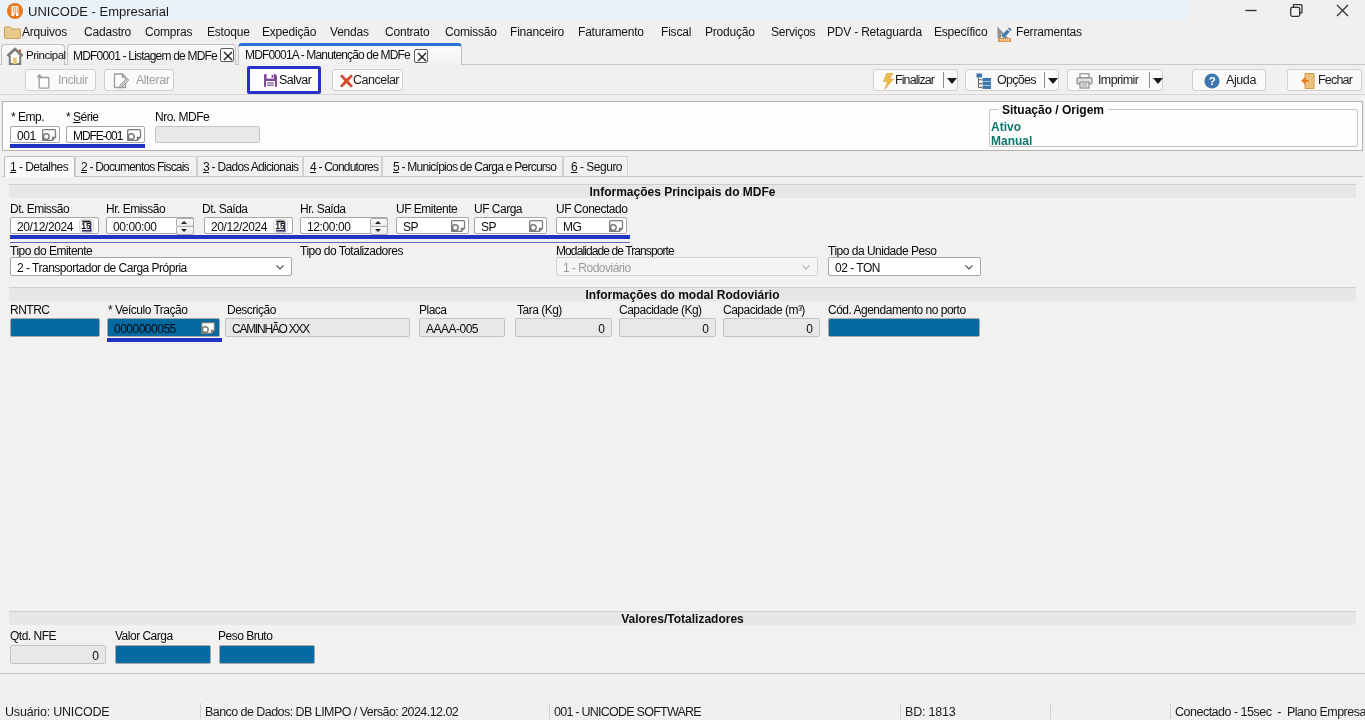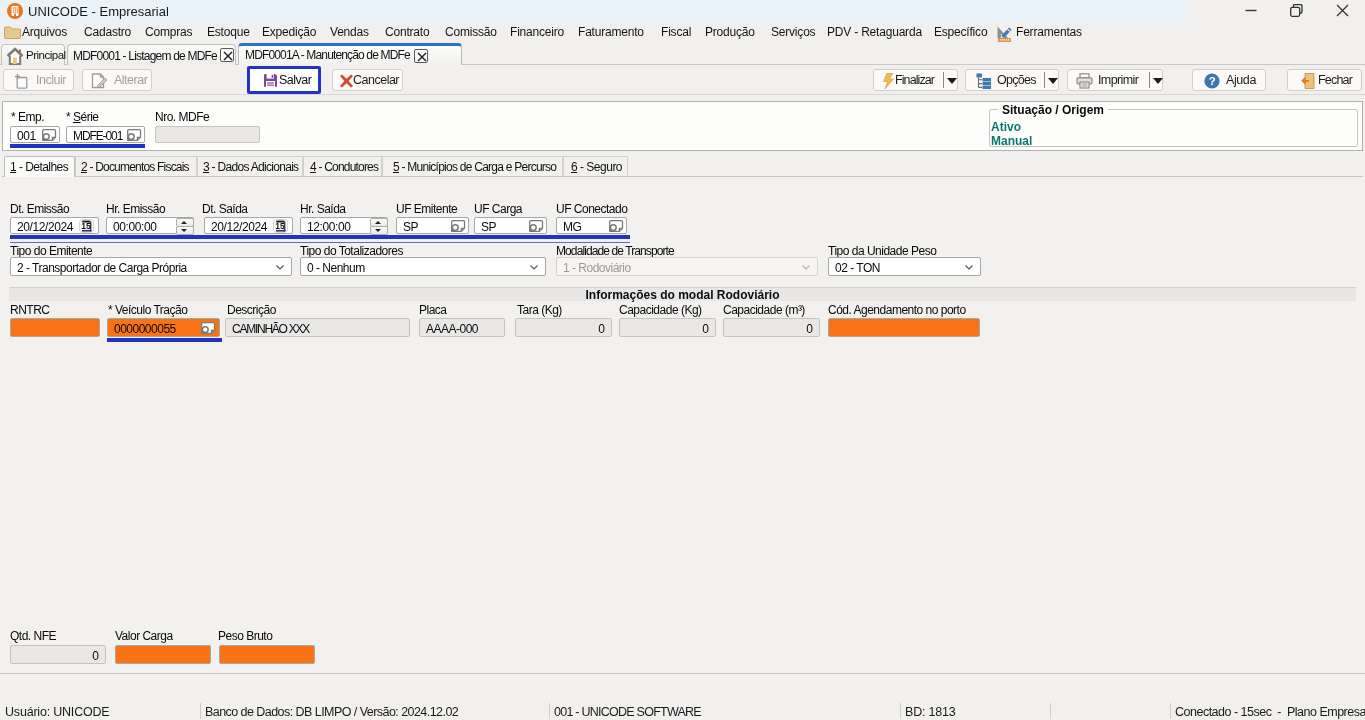--- a/index.html
+++ b/index.html
@@ -18,21 +18,21 @@
   #doctabs .tabline { position:absolute; left:0; top:21px; width:1365px; height:1px; background:#c9c8c6; }
   .dtab { position:absolute; top:1px; height:21px; background:linear-gradient(#fafaf9,#eeedeb); border:1px solid #c2c1bf; border-bottom:none; border-radius:4px 4px 0 0; font-size:12px; white-space:nowrap; }
   .dtab.active { background:linear-gradient(#fcfcfb,#f2f1ef); border-color:#bdbcba; top:0; height:22px; border-top:3px solid #2a72d2; z-index:3; }
   .dtab .lbl { position:absolute; top:4px; }
   .dtab.active .lbl { top:2px; }
   .xbox { position:absolute; width:14px; height:14px; border:1px solid #5a5a5a; background:#fbfbfa; border-radius:2px; }
   .xbox svg { position:absolute; left:2px; top:2px; }
   
   #toolbar { position:absolute; left:0; top:65px; width:1365px; height:30px; background:#f1f0ee; border-bottom:1px solid #d8d7d5; }
   .tbtn { position:absolute; top:4px; height:22px; background:#fbfaf9; border:1px solid #d2d0ce; border-radius:3px; font-size:12.5px; letter-spacing:-0.5px; color:#1c1c1c; white-space:nowrap; }
-  .tbtn.disabled { color:#a3a2a0; }
+  .tbtn.disabled { color:#a3a2a0;margin-left:22px; }
   .tbtn .lbl { position:absolute; top:3px; }
   .tbtn .divline { position:absolute; top:2px; width:1px; height:16px; background:#8a8a8a; }
   .darr { position:absolute; top:8px; width:0; height:0; border-left:5px solid transparent; border-right:5px solid transparent; border-top:6px solid #1a1a1a; }
   #salvarwrap { position:absolute; left:247px; top:1px; width:74px; height:28px; border:3px solid #2433c6; border-radius:2px; background:#ffffff; }
   
   #hpanel { position:absolute; left:2px; top:101px; width:1361px; height:50px; background:#fdfdfc; border:1px solid #b3b2b0; }
   .flabel { position:absolute; font-size:12px; letter-spacing:-0.5px; color:#090909; white-space:nowrap; }
   .tfield { position:absolute; height:17px; background:#fff; border:1px solid #a8a7a5; border-radius:2px; font-size:12px; color:#0a0a0a; }
   .tfield .tx { position:absolute; left:6px; top:2px; letter-spacing:-0.4px; white-space:nowrap; }
   .tfield.gray { background:#e9e8e7; border-color:#c4c3c1; }
@@ -52,21 +52,21 @@
   .ptab { position:absolute; top:0; height:20px; font-size:12px; background:#f2f1ef; border:1px solid #d2d1cf; border-bottom:none; white-space:nowrap; }
   .ptab.active { background:#fafaf9; border-color:#bdbcba; height:21px; z-index:2; border-radius:2px 2px 0 0; }
   .ptab .lbl { position:absolute; top:3px; }
   
   #content { position:absolute; left:0; top:177px; width:1365px; height:497px; background:#f2f1ef; border-bottom:1px solid #c6c5c3; }
   .strip { position:absolute; left:9px; width:1347px; height:14px; background:#e8e7e5; border-top:1px solid #cfcecb; text-align:center; font-weight:bold; font-size:12px; color:#0c0c12; }
   .combo { position:absolute; height:19px; background:#fff; border:1px solid #a8a7a5; border-radius:2px; font-size:12px; color:#0a0a0a; }
   .combo .tx { position:absolute; left:6px; top:3px; letter-spacing:-0.5px; white-space:nowrap; }
   .combo.disabled { background:#f6f5f4; border-color:#d3d2d0; color:#9b9a98; }
   .chev { position:absolute; right:7px; top:7px; width:8px; height:5px; }
-  .tfield2 { position:absolute; height:19px; background:#f97316; border:1px solid #a8a7a5; border-radius:2px; font-size:12px; color:#0a0a0a; }
+  .tfield2 { position:absolute; height:19px; background:#0369a1; border:1px solid #a8a7a5; border-radius:2px; font-size:12px; color:#0a0a0a; }
   .tfield2 .tx { position:absolute; left:6px; top:3px; letter-spacing:-0.5px; white-space:nowrap; }
   .tfield2 .txr { position:absolute; right:6px; top:3px; white-space:nowrap; }
   .tfield2.gray { background:#e9e8e7; border-color:#c4c3c1; }
   
   #rotina { position:absolute; left:0; top:686px; width:1365px; height:16px; background:#f1f0ee; border-top:1px solid #d6d5d3; border-bottom:1px solid #d6d5d3; }
   #statusbar { position:absolute; left:0; top:702px; width:1365px; height:18px; background:#f1f0ee; }
   .sdiv { position:absolute; top:1px; width:1px; height:16px; background:#cfcecc; }
   .stext { position:absolute; top:3px; font-size:12.5px; letter-spacing:-0.2px; color:#1a1a1a; white-space:nowrap; }
 </style>
 </head>
@@ -294,20 +294,21 @@
         <div class="lbl" style="left:6px;letter-spacing:-0.8px"><span style="text-decoration:underline">4</span> - Condutores</div>
       </div>
     <div class="ptab" style="left:382px;width:181px">
         <div class="lbl" style="left:10px;letter-spacing:-0.75px"><span style="text-decoration:underline">5</span> - Municípios de Carga e Percurso</div>
       </div>
     <div class="ptab" style="left:563px;width:65px">
         <div class="lbl" style="left:7px;letter-spacing:-0.5px"><span style="text-decoration:underline">6</span> - Seguro</div>
       </div>
   </div>
   <div id="content">
+    <div class="strip" style="top:7px">Informações Principais do MDFe</div>
     <div class="flabel" style="left:10px;top:25px">Dt. Emissão</div>
     <div class="flabel" style="left:106px;top:25px">Hr. Emissão</div>
     <div class="flabel" style="left:202px;top:25px">Dt. Saída</div>
     <div class="flabel" style="left:300px;top:25px">Hr. Saída</div>
     <div class="flabel" style="left:396px;top:25px">UF Emitente</div>
     <div class="flabel" style="left:474px;top:25px">UF Carga</div>
     <div class="flabel" style="left:556px;top:25px">UF Conectado</div>
     <div class="tfield" style="left:10px;top:40px;width:89px">
       <div class="tx">20/12/2024</div>
       <svg class="abs" style="left:68px;top:1px" width="15" height="14" viewBox="0 0 15 14">
@@ -376,26 +377,20 @@
     <div class="flabel" style="left:10px;top:67px">Tipo do Emitente</div>
     <div class="flabel" style="left:300px;top:67px">Tipo do Totalizadores</div>
     <div class="flabel" style="left:556px;top:67px;letter-spacing:-0.9px">Modalidade de Transporte</div>
     <div class="flabel" style="left:828px;top:67px">Tipo da Unidade Peso</div>
     <div class="combo" style="left:10px;top:80px;width:282px">
         <div class="tx">2 - Transportador de Carga Própria</div>
       <svg class="chev" viewBox="0 0 8 5">
           <path d="M0.5 0.5 L4 4 L7.5 0.5" fill="none" stroke="#555" stroke-width="1.2"></path>
         </svg>
       </div>
-    <div class="combo" style="left:300px;top:80px;width:246px">
-        <div class="tx">0 - Nenhum</div>
-      <svg class="chev" viewBox="0 0 8 5">
-          <path d="M0.5 0.5 L4 4 L7.5 0.5" fill="none" stroke="#555" stroke-width="1.2"></path>
-        </svg>
-      </div>
     <div class="combo disabled" style="left:556px;top:80px;width:262px">
         <div class="tx">1 - Rodoviário</div>
       <svg class="chev" viewBox="0 0 8 5">
           <path d="M0.5 0.5 L4 4 L7.5 0.5" fill="none" stroke="#b5b4b2" stroke-width="1.2"></path>
         </svg>
       </div>
     <div class="combo" style="left:828px;top:80px;width:153px">
         <div class="tx">02 - TON</div>
       <svg class="chev" viewBox="0 0 8 5">
           <path d="M0.5 0.5 L4 4 L7.5 0.5" fill="none" stroke="#555" stroke-width="1.2"></path>
@@ -418,32 +413,33 @@
         <path d="M12.4 12.2 v-2.9 h3" fill="none" stroke="#7b7a78" stroke-width="1.2"></path>
         <circle cx="6.3" cy="8.6" r="2.9" fill="#fff" stroke="#7b7a78" stroke-width="1.5"></circle>
         <line x1="4.1" y1="10.8" x2="2.6" y2="12.6" stroke="#7b7a78" stroke-width="1.7"></line>
       </svg>
     </div>
     <div class="blueline" style="left:107px;top:161px;width:115px"></div>
     <div class="tfield2 gray" style="left:225px;top:141px;width:185px">
         <div class="tx" style="letter-spacing:-1.25px">CAMINHÃO XXX</div>
       </div>
     <div class="tfield2 gray" style="left:419px;top:141px;width:86px">
-        <div class="tx">AAAA-000</div>
+        <div class="tx">AAAA-005</div>
       </div>
     <div class="tfield2 gray" style="left:515px;top:141px;width:97px">
         <div class="txr">0</div>
       </div>
     <div class="tfield2 gray" style="left:619px;top:141px;width:97px">
         <div class="txr">0</div>
       </div>
     <div class="tfield2 gray" style="left:723px;top:141px;width:97px">
         <div class="txr">0</div>
       </div>
     <div class="tfield2" style="left:828px;top:141px;width:152px"></div>
+    <div class="strip" style="top:434px">Valores/Totalizadores</div>
     <div class="flabel" style="left:10px;top:452px">Qtd. NFE</div>
     <div class="flabel" style="left:115px;top:452px">Valor Carga</div>
     <div class="flabel" style="left:218px;top:452px">Peso Bruto</div>
     <div class="tfield2 gray" style="left:10px;top:468px;width:96px">
         <div class="txr">0</div>
       </div>
     <div class="tfield2" style="left:115px;top:468px;width:96px"></div>
     <div class="tfield2" style="left:219px;top:468px;width:96px"></div>
   </div>
   <div id="statusbar">

